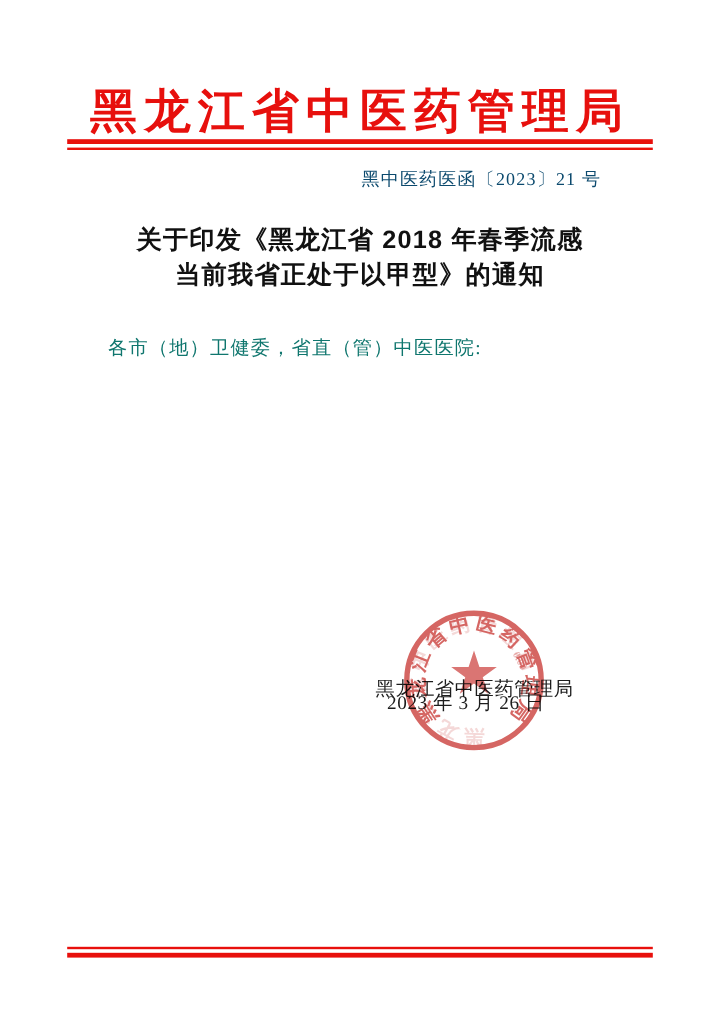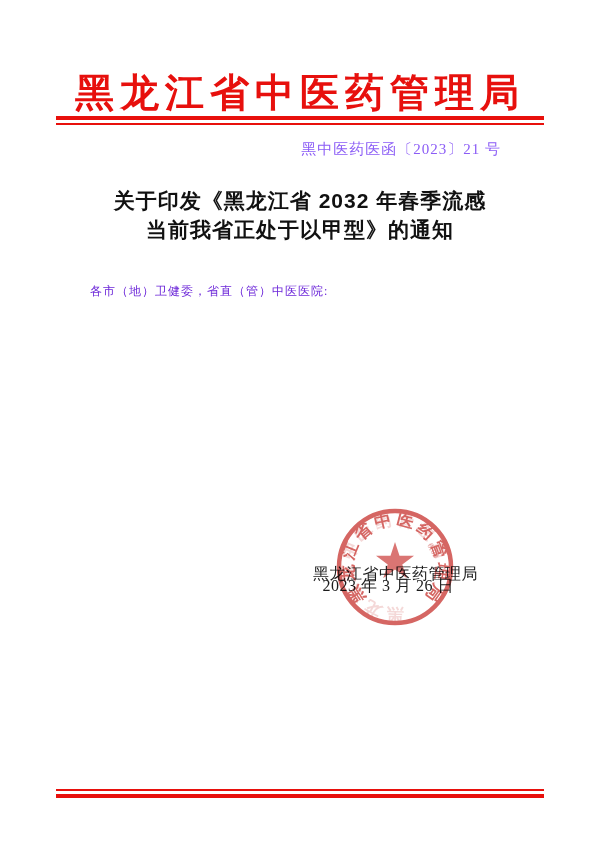--- a/index.html
+++ b/index.html
@@ -23,40 +23,40 @@
     white-space: nowrap;
   }
   .rule { position: absolute; left: 56px; width: 488px; }
   .rule-top { top: 116px; }
   .rule-bottom { top: 789px; }
   .rule .thick { height: 4px; background: #e8100c; }
   .rule .thin  { height: 2px; background: #e8100c; }
   .rule .gap   { height: 3px; }
   .doc-number {
     position: absolute; top: 140px; right: 99px;
-    font-size: 15px; color: #8b5cf6;
+    font-size: 15px; color: #0c4a6e;
     letter-spacing: 1px;
     white-space: nowrap;
   }
   .doc-title {
     position: absolute; top: 186px; left: 0; width: 600px;
     text-align: center;
     font-family: "Liberation Sans", "DejaVu Sans", sans-serif;
     font-weight: bold;
     font-size: 21px;
     line-height: 29px;
     color: #111;
     letter-spacing: 1px;
   }
   .body-block {
     position: absolute; top: 276px; left: 90px; width: 452px;
-    font-size: 12px;
+    font-size: 16px;
     line-height: 30.4px;
     letter-spacing: 1px;
-    color: #6d28d9;
+    color: #0f766e;
     text-align: justify;
   }
   .body-block p { margin: 0; }
   .body-block p.para { text-indent: 2em; }
   .signature {
     position: absolute; top: 564px; right: 122px;
     font-size: 16px; color: #1c1c1c;
     letter-spacing: 0.5px;
     white-space: nowrap;
   }
@@ -87,21 +87,21 @@
 
   <div class="rule rule-top">
     <div class="thick"></div>
     <div class="gap"></div>
     <div class="thin"></div>
   </div>
 
   <div class="doc-number">黑中医药医函〔2023〕21 号</div>
 
   <div class="doc-title">
-    <div>关于印发《黑龙江省 2032 年春季流感</div>
+    <div>关于印发《黑龙江省 2018 年春季流感</div>
     <div>当前我省正处于以甲型》的通知</div>
   </div>
 
   <div class="body-block">
     <p class="salutation">各市（地）卫健委，省直（管）中医医院:</p>
   </div>
 
   <div class="signature">黑龙江省中医药管理局</div>
 
   <div class="issue-date">2023 年 3 月 26 日</div>

